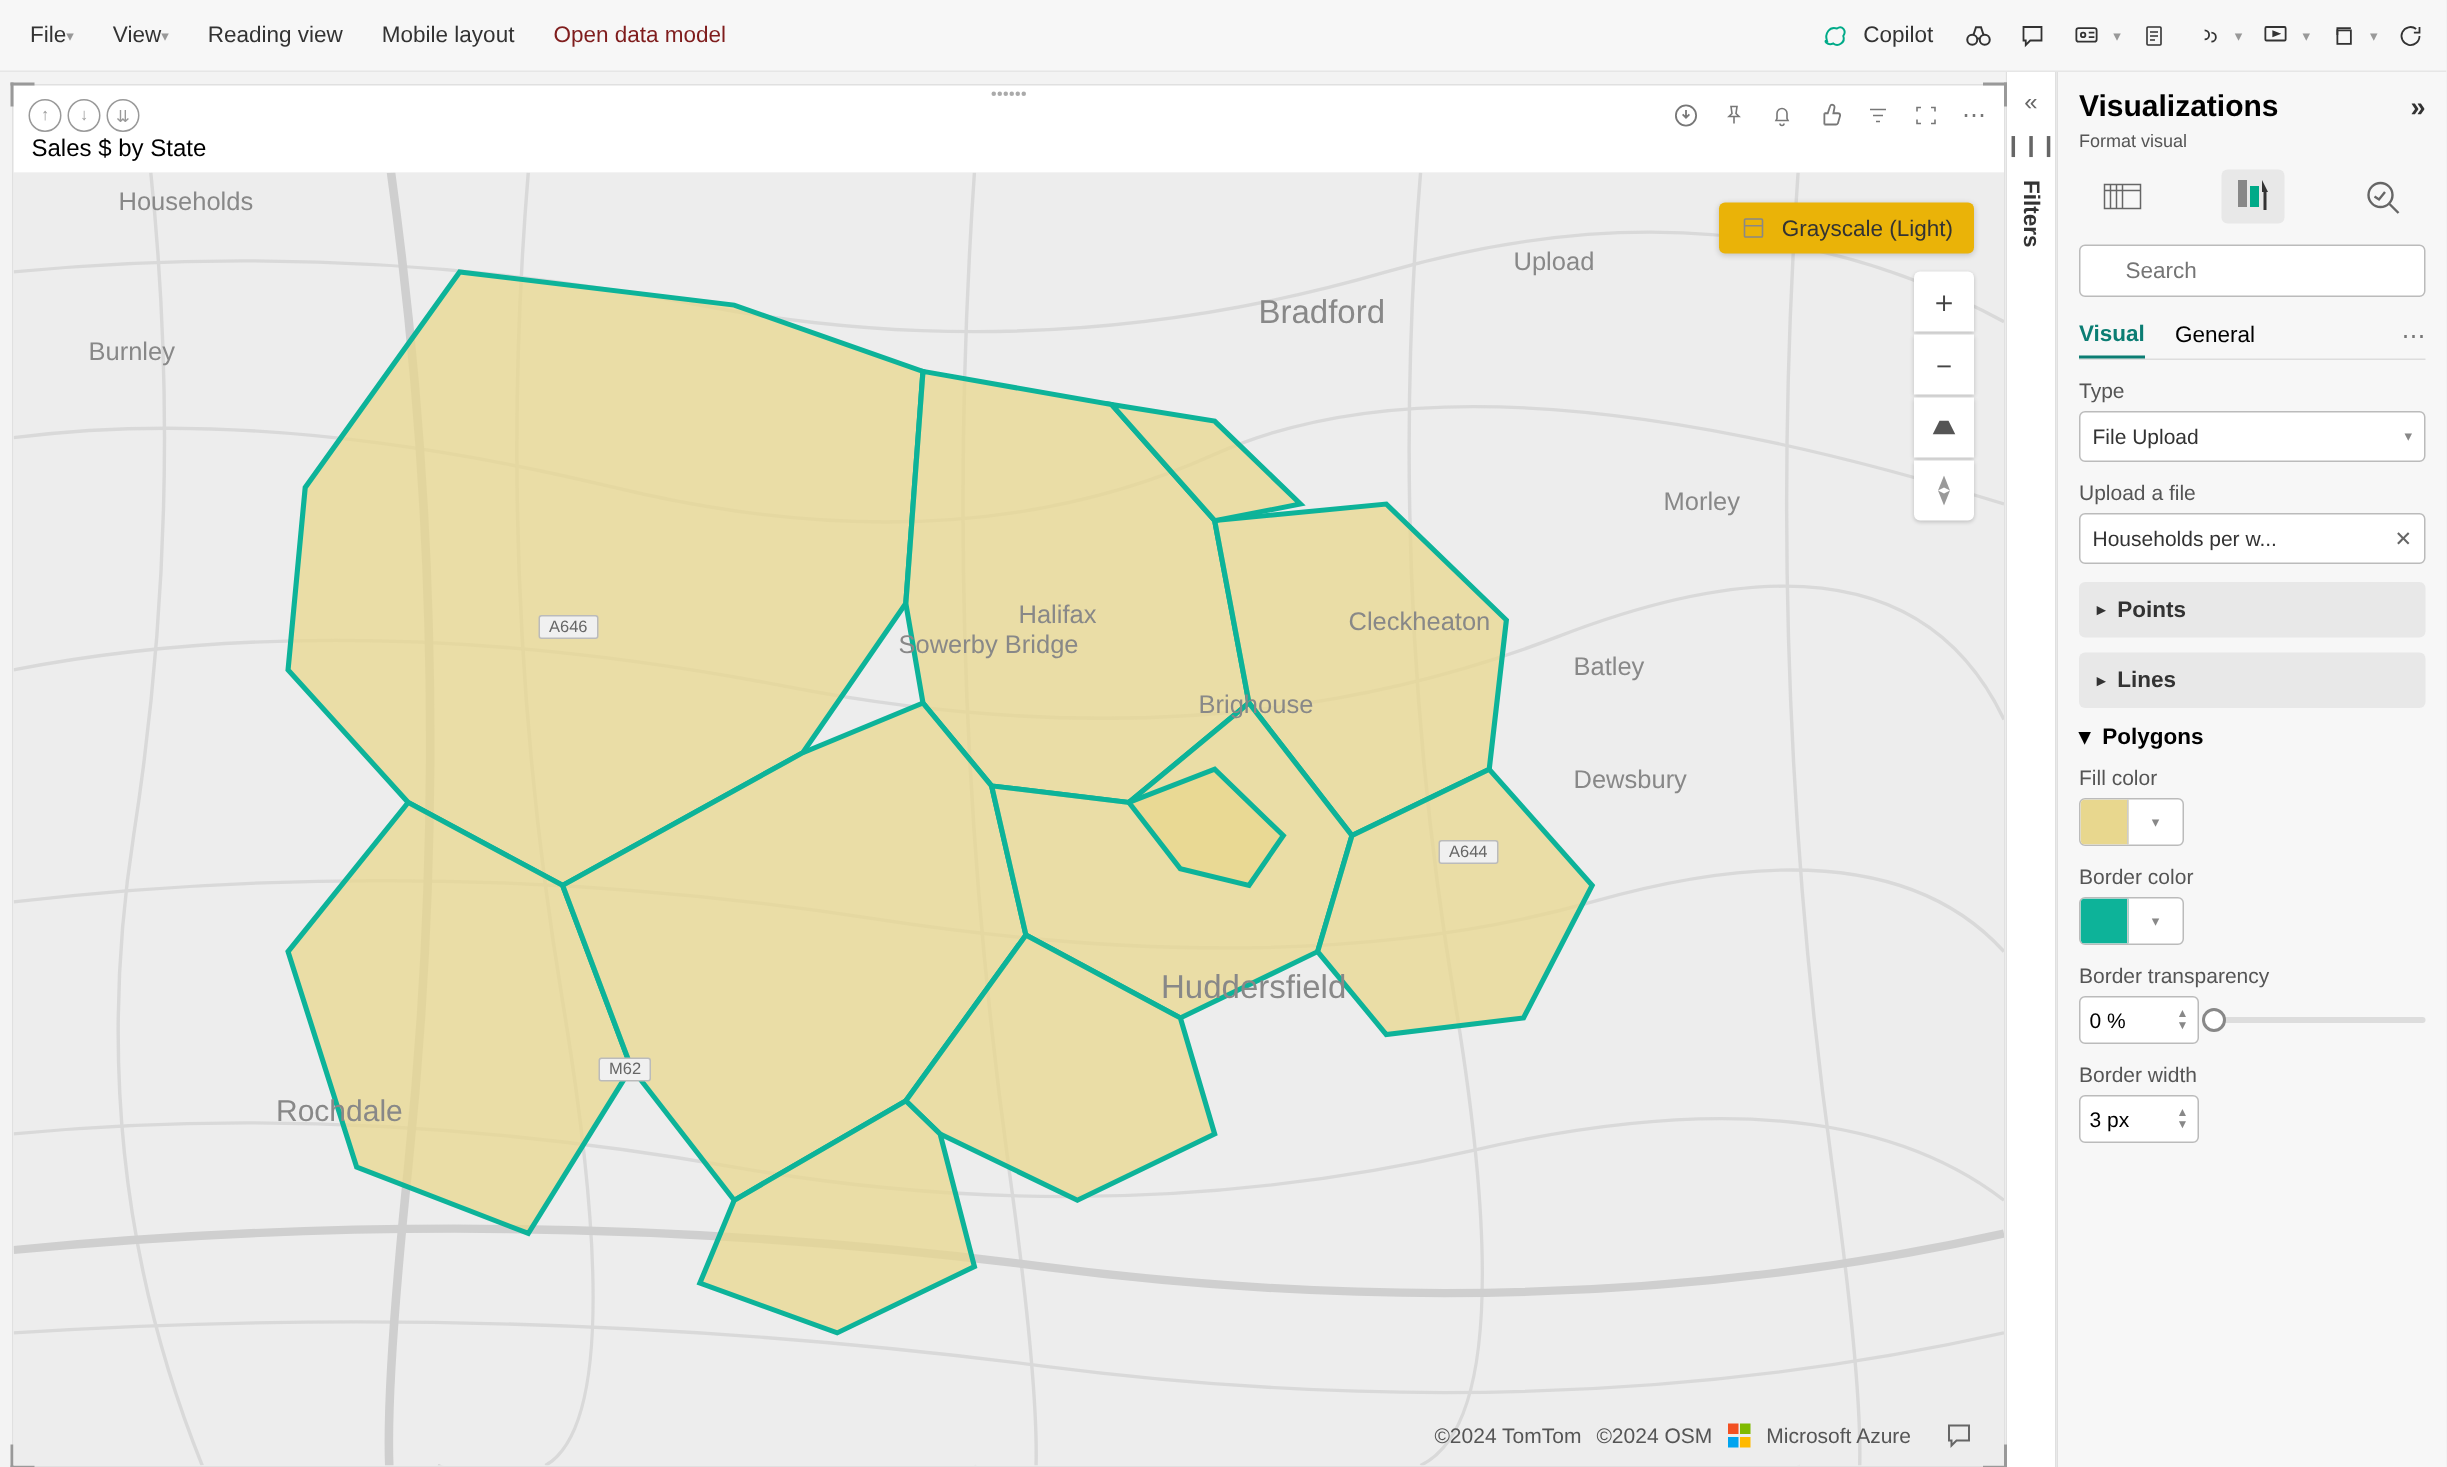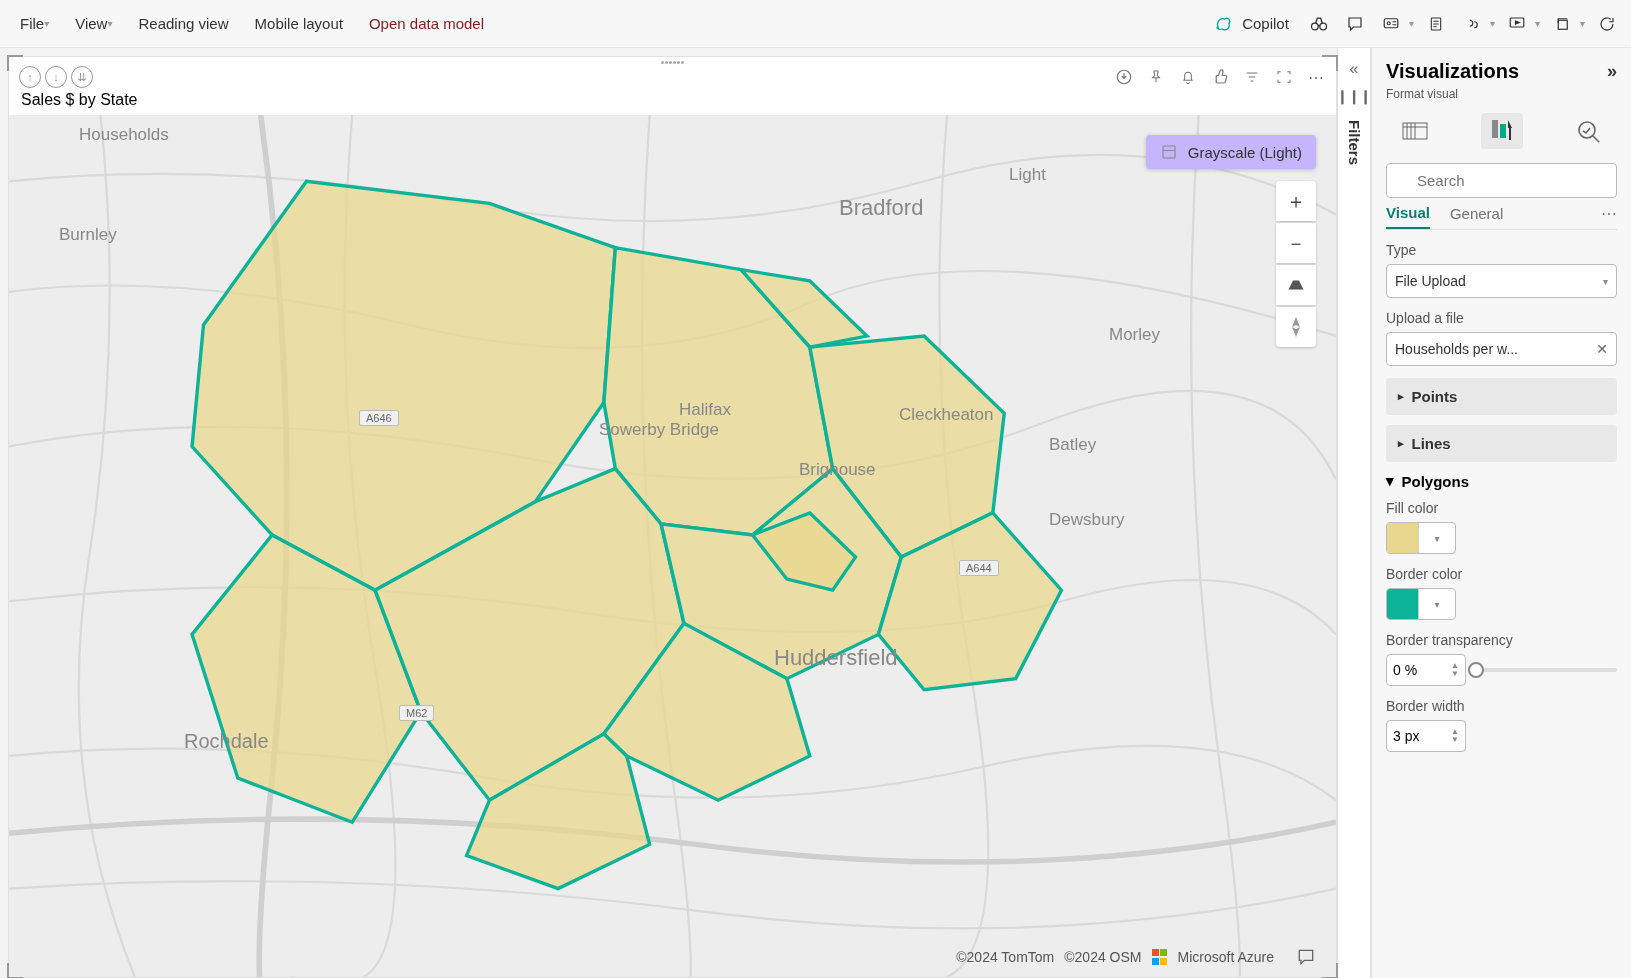--- a/index.html
+++ b/index.html
@@ -38,21 +38,21 @@
 .bracket.br{ bottom:-2px; right:-2px; border-left:none; border-top:none; }
 
 
 .map { flex:1; position:relative; background:#eaeaea; overflow:hidden; }
 .map svg.bg-roads { position:absolute; inset:0; width:100%; height:100%; }
 .shape-fill { fill:#e8d78e; fill-opacity:0.75; stroke:#0db399; stroke-width:3; }
 .map-label { position:absolute; color:#888; font-size:17px; font-weight:500; white-space:nowrap; }
 .road-badge { position:absolute; background:#f0f0f0; border:1px solid #bbb; border-radius:2px; font-size:11px; color:#666; padding:1px 6px; }
 
 
-.style-chip { position:absolute; top:20px; right:20px; background:#c4b5fd; border-radius:4px; box-shadow:0 1px 4px rgba(0,0,0,0.2); padding:8px 14px; display:flex; align-items:center; gap:10px; font-size:15px; color:#333; }
+.style-chip { position:absolute; top:20px; right:20px; background:#eab308; border-radius:4px; box-shadow:0 1px 4px rgba(0,0,0,0.2); padding:8px 14px; display:flex; align-items:center; gap:10px; font-size:15px; color:#333; }
 .map-ctrls { position:absolute; top:66px; right:20px; display:flex; flex-direction:column; gap:2px; }
 .map-ctrls .mc { width:40px; height:40px; background:#fff; display:flex; align-items:center; justify-content:center; box-shadow:0 1px 3px rgba(0,0,0,0.2); font-size:20px; color:#444; cursor:pointer; }
 .map-ctrls .mc:first-child{ border-radius:4px 4px 0 0;} .map-ctrls .mc:last-child{ border-radius:0 0 4px 4px;}
 
 .map-footer { position:absolute; bottom:10px; right:20px; display:flex; align-items:center; gap:10px; color:#555; font-size:14px;}
 .ms-logo { display:inline-flex; width:16px; height:16px; flex-wrap:wrap; gap:1px; }
 .ms-logo span{ width:7px; height:7px; }
 
 
 .filters-rail { width:34px; background:#fff; border-left:1px solid #e0e0e0; border-right:1px solid #e0e0e0; display:flex; flex-direction:column; align-items:center; padding-top:12px; gap:10px; }
@@ -63,25 +63,25 @@
 
 .viz-panel { width:260px; background:#f7f7f7; border-left:1px solid #e0e0e0; display:flex; flex-direction:column; padding:12px 14px 0 14px; overflow-y:auto; }
 .viz-panel h2 { font-size:20px; font-weight:700; margin-bottom:4px; display:flex; align-items:center;text-align:center; }
 .viz-panel h2 .expand { margin-left:auto; font-size:18px; cursor:pointer; color:#333; }
 .viz-panel .subtitle { font-size:12px; color:#555; margin-bottom:12px; }
 
 .mode-row { display:flex; gap:30px; justify-content:space-around; align-items:center; margin-bottom:14px; color:#555; }
 .mode-row .m { width:42px; height:36px; display:flex; align-items:center; justify-content:center; cursor:pointer; border-radius:4px; }
 .mode-row .m.active { background:#e8e8e8; position:relative; }
 
-.search-box { border:1px solid #bbb; border-radius:4px; padding:8px 10px; display:flex; align-items:flex-end; gap:20px; background:#fff; margin-bottom:0; }
+.search-box { border:1px solid #bbb; border-radius:4px; padding:8px 10px; display:flex; align-items:flex-end; gap:20px; background:#fff; margin-bottom:10px; }
 .search-box input { border:none; outline:none; flex:1; font-size:15px; background:transparent; }
 
 .tabs { display:flex; gap:20px; align-items:center; border-bottom:1px solid #ddd; margin-bottom:12px; }
-.tabs .t { padding:6px 0; font-size:15px; color:#737373; cursor:pointer; }
+.tabs .t { padding:6px 0; font-size:15px; color:#000000; cursor:pointer; }
 .tabs .t.active { color:#0b7d73; font-weight:600; border-bottom:2px solid #0b7d73; }
 .tabs .dots { margin-left:auto; cursor:pointer; color:#777; }
 
 .form-group { margin-bottom:12px; }
 .form-group label { display:block; font-size:14px; color:#555; margin-bottom:6px; }
 .select-ctl, .text-ctl { border:1px solid #bbb; border-radius:4px; padding:6px 8px; background:#fff; display:flex; align-items:center; font-size:14px; color:#333; height:34px; }
 .select-ctl .arr { margin-left:auto; color:#888; font-size:10px; }
 .text-ctl .clear { margin-left:auto; color:#666; cursor:pointer; font-size:14px; }
 .text-ctl span { overflow:hidden; text-overflow:ellipsis; white-space:nowrap; }
 
@@ -277,21 +277,21 @@
             <path d="M590 460 L680 510 L700 580 L620 620 L540 580 L520 560 Z"></path>
             <path d="M420 620 L520 560 L540 580 L560 660 L480 700 L400 670 Z"></path>
             <path d="M640 140 L700 150 L750 200 L700 210 Z"></path>
             <path d="M650 380 L700 360 L740 400 L720 430 L680 420 Z"></path>
           </g>
         </svg>
 
         <div class="map-label" style="top:10px;left:70px">Households</div>
         <div class="map-label" style="top:110px;left:50px">Burnley</div>
         <div class="map-label" style="top:80px;left:830px;font-size:22px">Bradford</div>
-        <div class="map-label" style="top:50px;left:1000px">Light</div>
+        <div class="map-label" style="top:50px;left:1000px">Upload</div>
         <div class="map-label" style="top:210px;left:1100px">Morley</div>
         <div class="map-label" style="top:285px;left:670px">Halifax</div>
         <div class="map-label" style="top:305px;left:590px;text-align:center">Sowerby Bridge</div>
         <div class="map-label" style="top:290px;left:890px">Cleckheaton</div>
         <div class="map-label" style="top:320px;left:1040px">Batley</div>
         <div class="map-label" style="top:345px;left:790px">Brighouse</div>
         <div class="map-label" style="top:395px;left:1040px">Dewsbury</div>
         <div class="map-label" style="top:530px;left:765px;font-size:22px">Huddersfield</div>
         <div class="map-label" style="top:615px;left:175px;font-size:20px">Rochdale</div>
 

